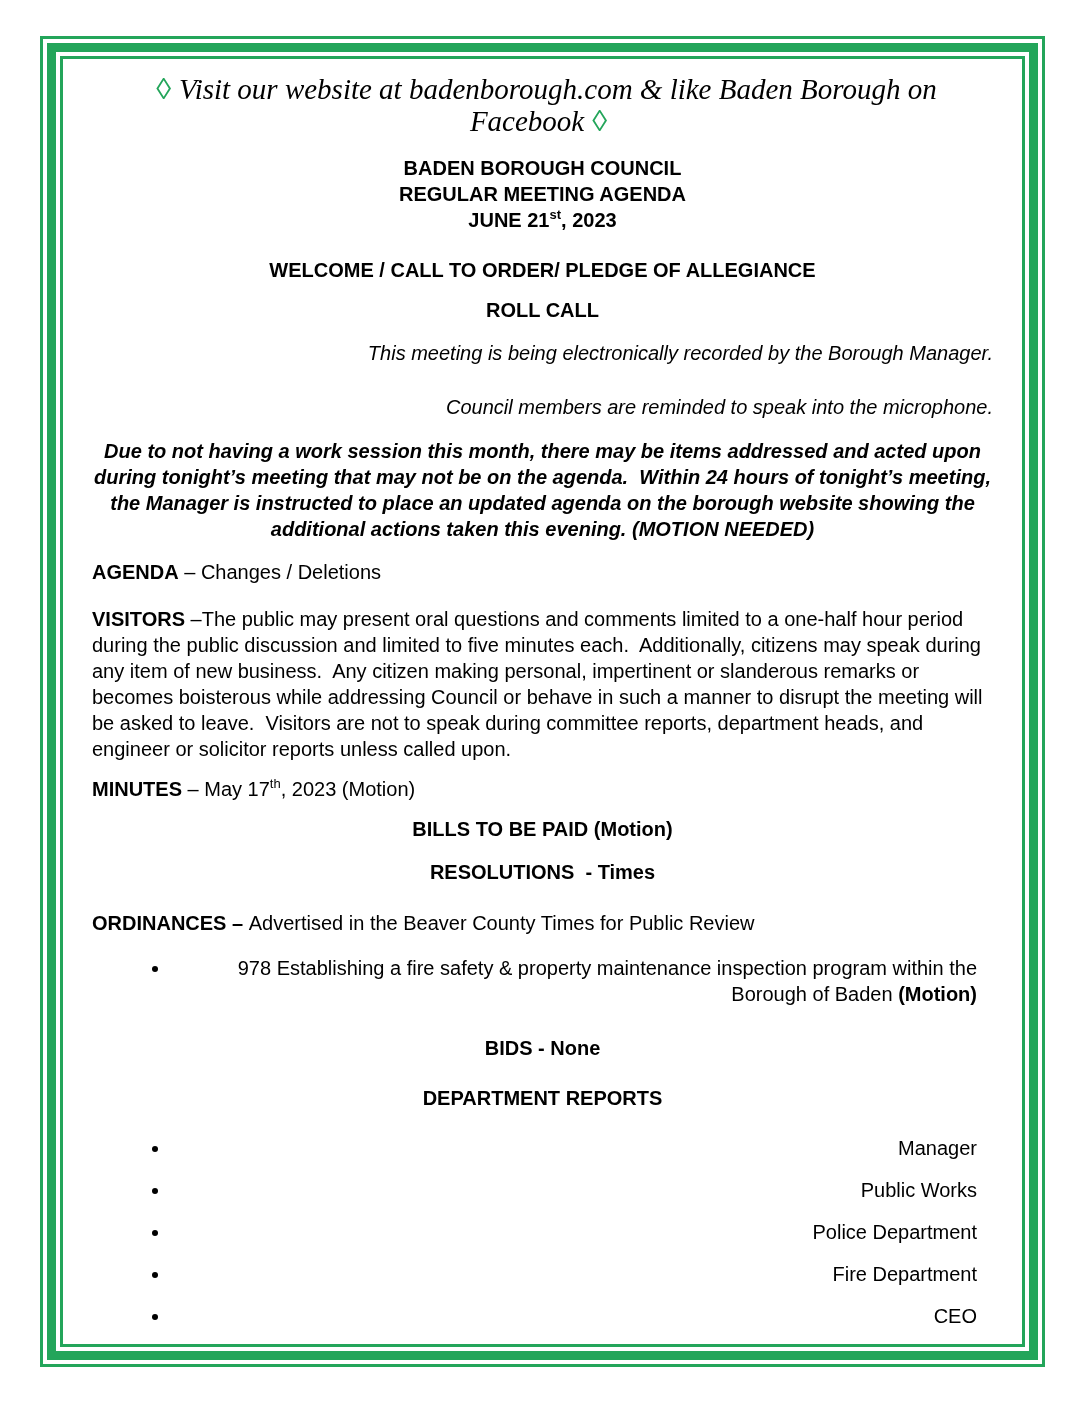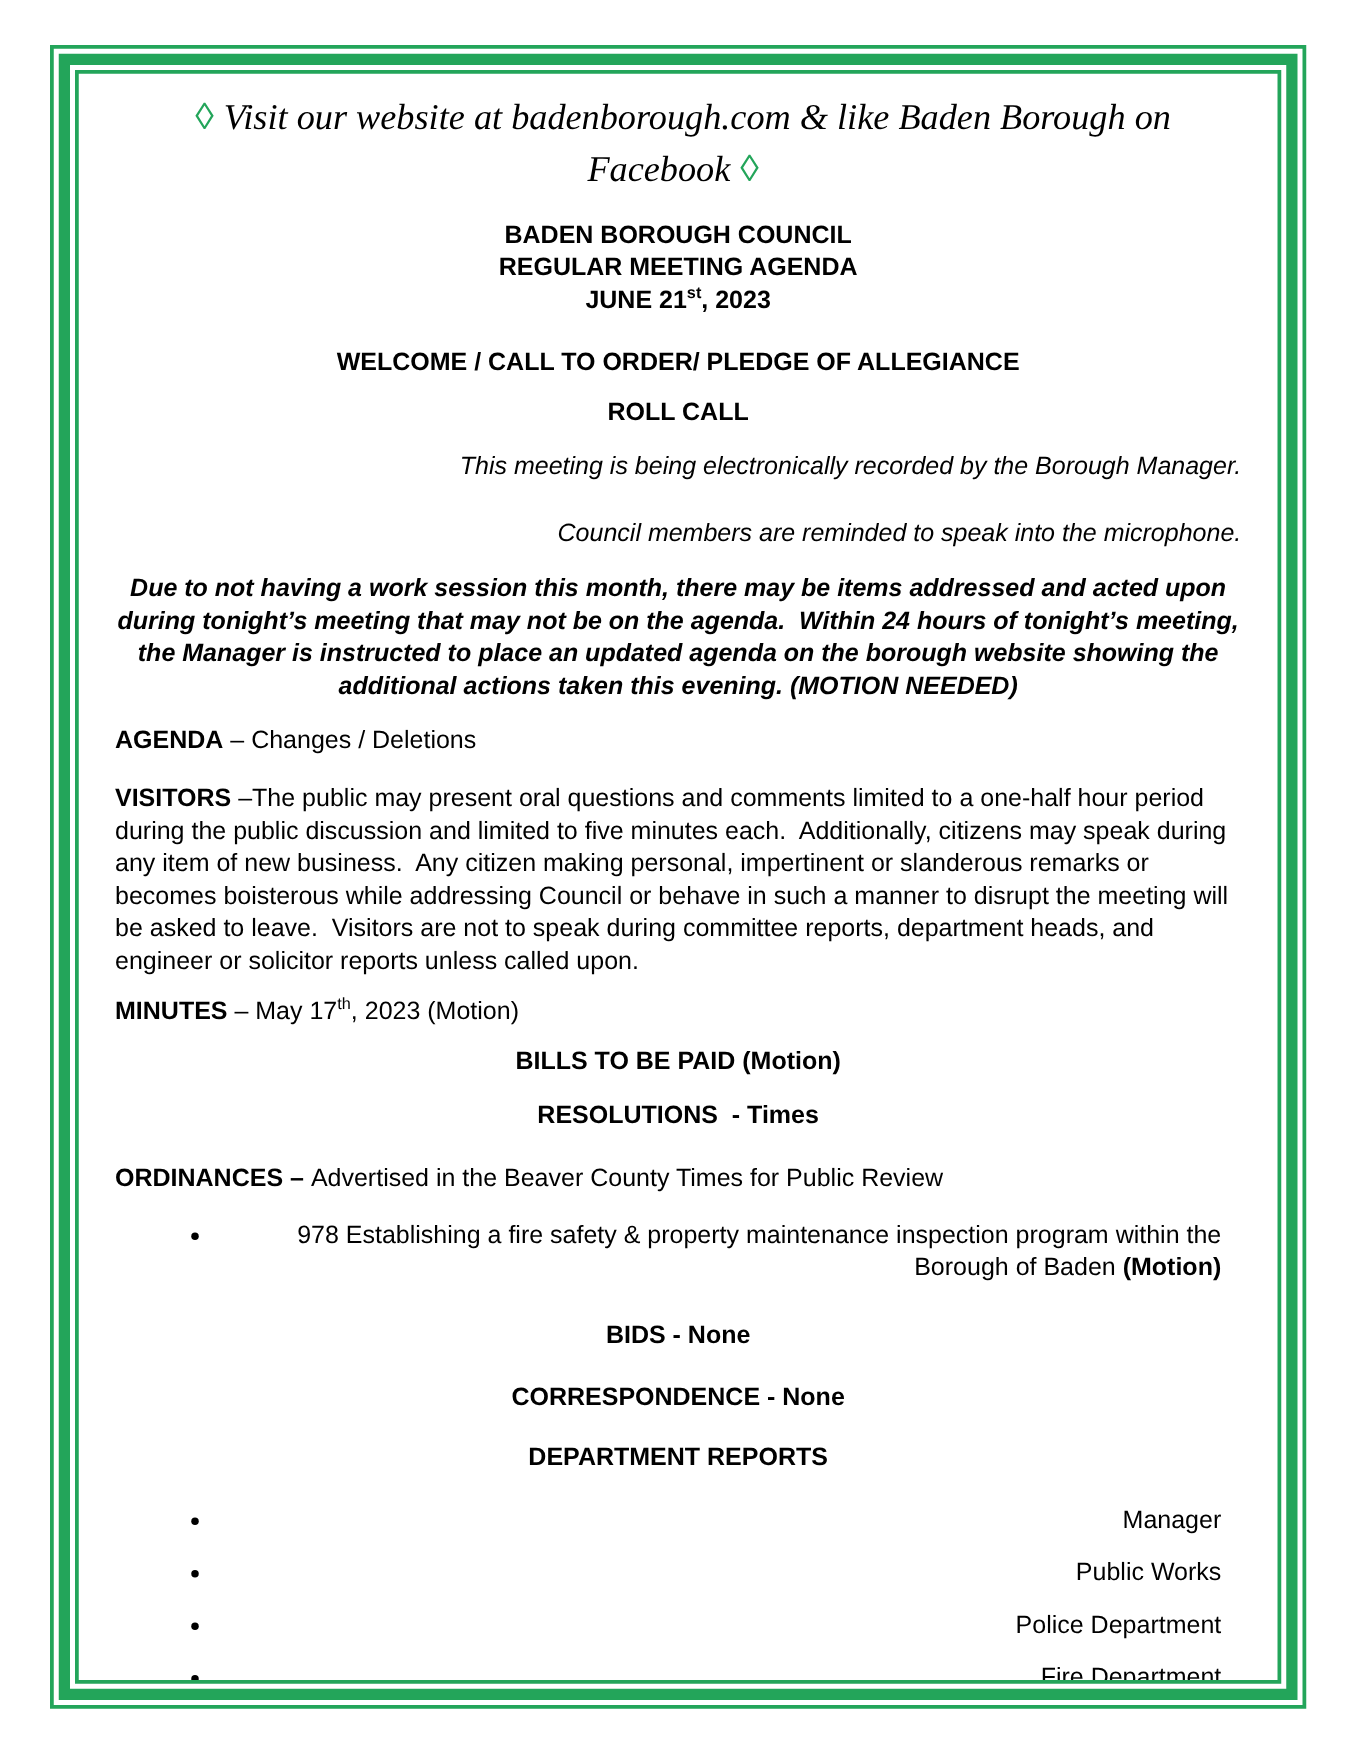--- a/index.html
+++ b/index.html
@@ -28,21 +28,21 @@
   .content {
     padding: 6px 29px 0 29px;
     font-size: 20px; line-height: 26px;
   }
   p { margin: 0 0 17px 0; white-space: pre-wrap; }
   .h { font-weight: bold; text-align: center; }
   .banner {
     text-align: center;
     font-family: "Liberation Serif", serif;
     font-style: italic;
-    font-size: 29px; line-height: 42px;
+    font-size: 29px; line-height: 32px;
     margin: 8px 0 0 0;
     white-space: normal;
   }
   .diamond {
     color: var(--green);
     font-style: normal;
     font-size: 30px;
     padding: 0 8px;
     font-weight: bold;
   }
@@ -108,21 +108,20 @@
         <p class="h mb25">RESOLUTIONS  - Times</p>
 
         <p class="mb19"><b>ORDINANCES – </b><span>Advertised in the Beaver County Times for Public Review</span></p>
 
         <ul>
           <li><span>978 Establishing a fire safety &amp; property maintenance inspection program within the Borough of Baden </span><b>(Motion)</b></li>
         </ul>
 
         <p class="h mb24">BIDS - None</p>
 
-        <p class="h mb22">CORRESPONDENCE - None</p>
 
         <p class="h mb24">DEPARTMENT REPORTS</p>
 
         <ul class="dept-list">
           <li>Manager</li>
           <li>Public Works</li>
           <li>Police Department</li>
           <li>Fire Department</li>
           <li>CEO</li>
         </ul>

